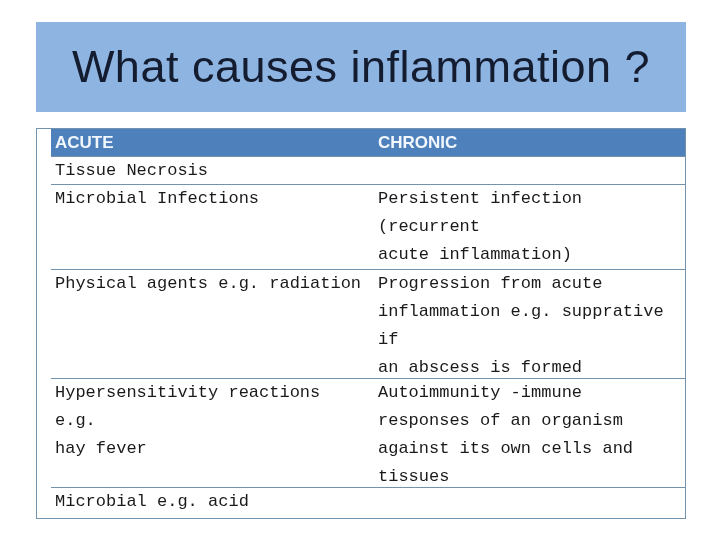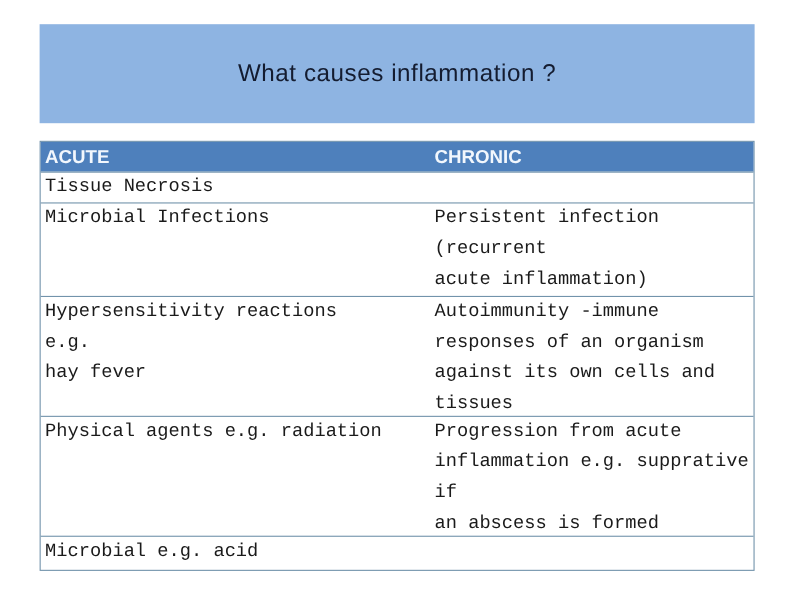--- a/index.html
+++ b/index.html
@@ -21,35 +21,36 @@
     top: 22px;
     width: 650px;
     height: 90px;
     background: var(--banner-bg, #8EB4E2);
     display: flex;
     align-items: center;
     justify-content: center;
   }
   .slide-title {
     color: var(--title-text, #141C30);
-    font-size: 22px;
+    font-size: 45px;
     font-weight: 400;
     letter-spacing: 0.5px;
     white-space: nowrap;
   }
   .causes-table {
     position: absolute;
     left: 36px;
     top: 128px;
     width: 650px;
     border: 1px solid var(--border, #7293AB);
     box-sizing: border-box;
     color: var(--body-text, #1A1A1A);
     font-size: 17px;
     line-height: 28px;
+    padding-left: 14px;
   }
   .t-row {
     display: grid;
     grid-template-columns: 322px 1fr;
     box-sizing: border-box;
   }
   .t-row + .t-row {
     border-top: 1px solid var(--border, #7293AB);
     font-family: Liberation Mono, monospace;
   }
@@ -60,21 +61,20 @@
     height: 27px;
     line-height: 27px;
   }
   .cell {
     padding: 0 2px 0 4px;
     white-space: pre-line;
     overflow: hidden;
   }
   .cell.right {
     padding-left: 5px;
-    margin-left: 31px;
   }
   .r0 { height: 28px; }
   .r1 { height: 85px; }
   .r2 { height: 109px; }
   .r3 { height: 109px; }
   .r4 { height: 31px; }
 </style>
 </head>
 <body>
 
@@ -94,33 +94,33 @@
     <div class="t-row r0">
       <div class="cell">Tissue Necrosis</div>
     </div>
 
     <div class="t-row r1">
       <div class="cell">Microbial Infections</div>
       <div class="cell right">Persistent infection (recurrent
 acute inflammation)</div>
     </div>
 
+    <div class="t-row r3">
+      <div class="cell">Physical agents e.g. radiation</div>
+      <div class="cell right">Progression from acute
+inflammation e.g. supprative if
+an abscess is formed</div>
+    </div>
+
     <div class="t-row r2">
       <div class="cell">Hypersensitivity reactions e.g.
 hay fever</div>
       <div class="cell right">Autoimmunity -immune
 responses of an organism
 against its own cells and tissues</div>
-    </div>
-
-    <div class="t-row r3">
-      <div class="cell">Physical agents e.g. radiation</div>
-      <div class="cell right">Progression from acute
-inflammation e.g. supprative if
-an abscess is formed</div>
     </div>
 
     <div class="t-row r4">
       <div class="cell">Microbial e.g. acid</div>
       <div class="cell right"></div>
     </div>
 
   </div>
 </div>
 

